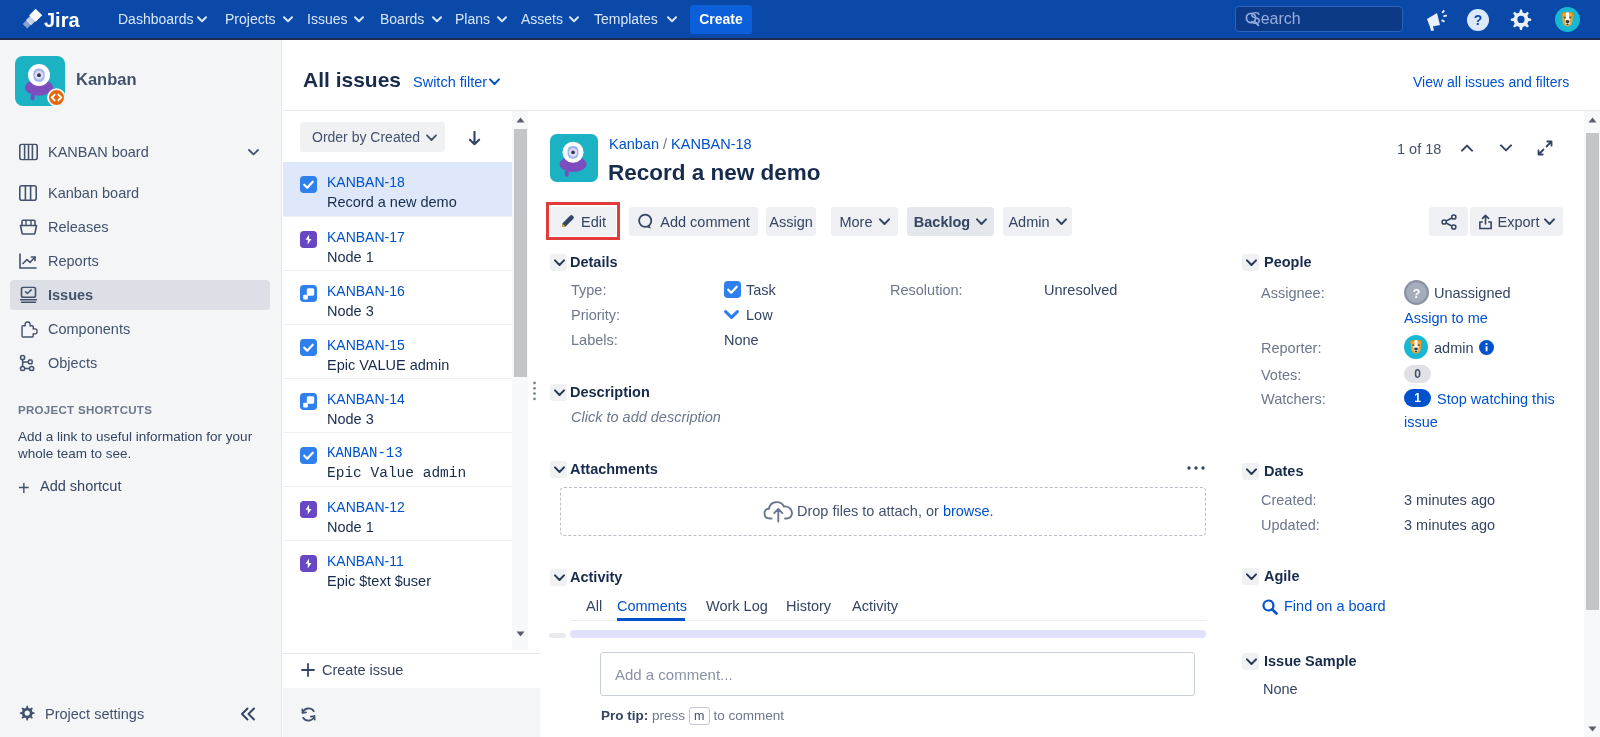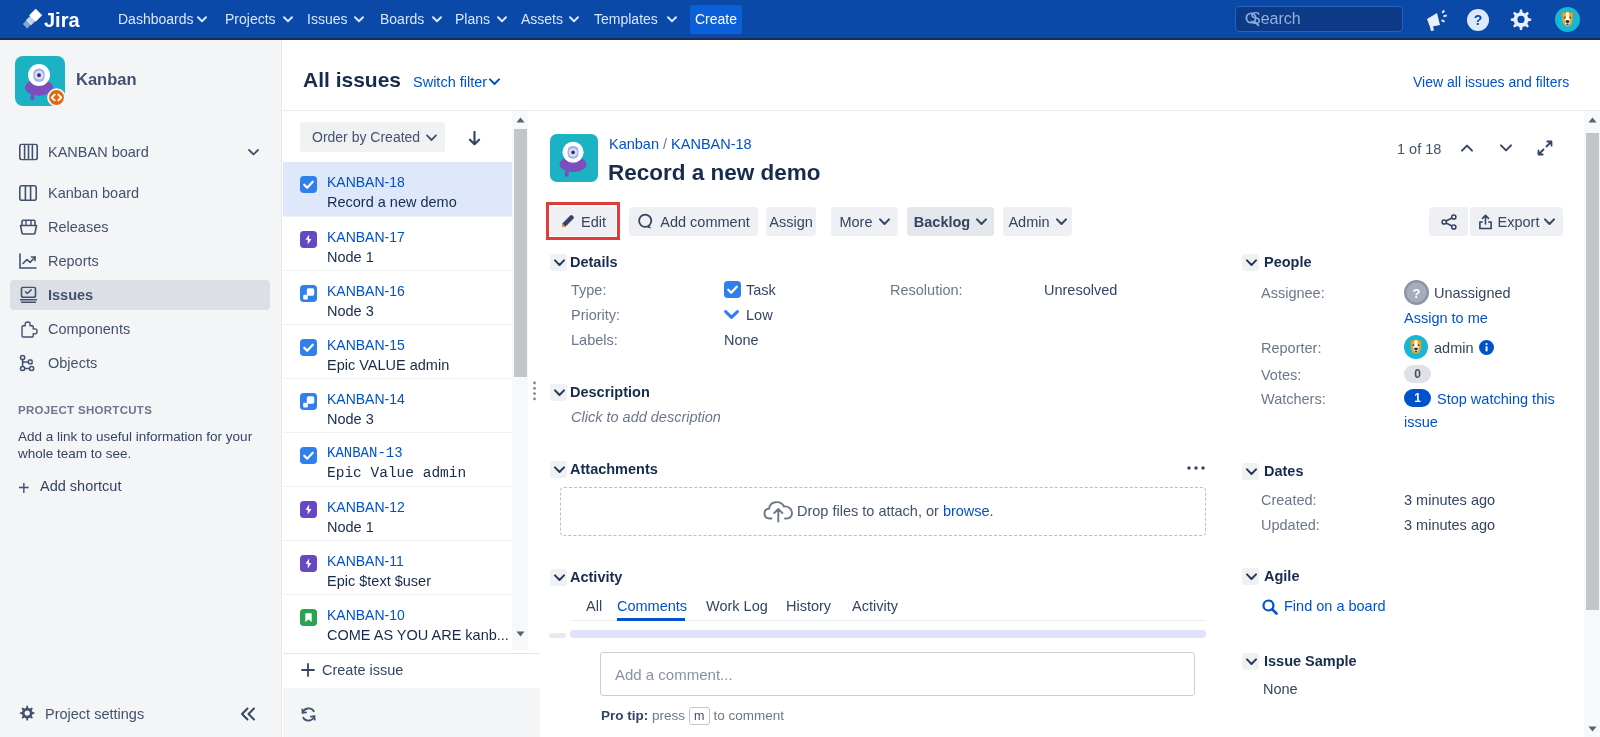--- a/index.html
+++ b/index.html
@@ -1,21 +1,21 @@
 <!DOCTYPE html>
 <html><head><meta charset="utf-8">
 <style>
 *{margin:0;padding:0;box-sizing:border-box}
 html,body{width:1600px;height:737px;overflow:hidden;font-family:"Liberation Sans",sans-serif;background:#fff}
 .abs{position:absolute}
 body{position:relative}
 
 #nav{position:absolute;left:0;top:0;width:1600px;height:40px;background:#0a49a8;border-bottom:2px solid #1c2b50}
 .navitem{position:absolute;top:0;height:38px;line-height:38px;color:#d9e6fb;font-size:14px}
-#create{position:absolute;left:690px;top:5px;width:52px;height:29px;background:#0b5fd8;border-radius:3px;color:#fff;font-weight:normal;font-size:14px;text-align:center;line-height:29px}
+#create{position:absolute;left:690px;top:5px;width:62px;height:29px;background:#0b5fd8;border-radius:3px;color:#fff;font-weight:bold;font-size:14px;text-align:center;line-height:29px}
 #search{position:absolute;left:1235px;top:6px;width:168px;height:26px;background:#0c3a86;border:1px solid #2c62bb;border-radius:4px;color:#96aedd;font-size:16px;line-height:24px;padding-left:14px}
 
 #sidebar{position:absolute;left:0;top:40px;width:282px;height:697px;background:#f4f5f7;border-right:1px solid #e8e9ec}
 .mitem{position:absolute;left:0;width:282px;height:30px;color:#42526e;font-size:14.5px}
 .mitem .txt{position:absolute;left:48px;top:50%;transform:translateY(-50%)}
 .mitem svg{position:absolute;left:19px;top:50%;transform:translateY(-50%)}
 #selpill{position:absolute;left:10px;top:280px;width:260px;height:30px;background:#dcdfe5;border-radius:4px}
 
 #hstrip{position:absolute;left:283px;top:40px;width:1317px;height:71px;background:#fff;border-bottom:1px solid #e8eaee}
 
@@ -127,28 +127,20 @@
       <div class="key">KANBAN-12</div>
       <div class="sum">Node 1</div>
     </div>
 <div class="lrow sep" style="top:429px;">
       <svg width="17" height="17" viewBox="0 0 16 16">
         <rect width="16" height="16" rx="3.5" fill="#6847c4"></rect>
         <path d="M8.6 3.4 5.2 8.2 H7.4 L7.2 12.6 10.8 7.6 H8.5 Z" fill="#fff"></path>
       </svg>
       <div class="key">KANBAN-11</div>
       <div class="sum">Epic $text $user</div>
-    </div>
-<div class="lrow sep" style="top:483px;">
-      <svg width="17" height="17" viewBox="0 0 16 16">
-        <rect width="16" height="16" rx="3.5" fill="#28a453"></rect>
-        <path d="M5 4 H11 V12.3 L8 9.8 5 12.3 Z" fill="#fff"></path>
-      </svg>
-      <div class="key">KANBAN-10</div>
-      <div class="sum">COME AS YOU ARE kanb...</div>
     </div>
 </div>
 <div class="abs" style="left:300px;top:122px;width:145px;height:30px;background:#f0f1f3;border-radius:3px;font-size:14px;color:#42526e;line-height:30px;padding-left:12px">Order by Created</div>
 
 <div class="abs" style="left:609px;top:136px;font-size:14.5px"><span class="blue">Kanban</span><span style="color:#6b778c"> / </span><span class="blue">KANBAN-18</span></div>
 <div class="abs" style="left:608px;top:160px;font-size:22.5px;font-weight:bold;color:#172b4d">Record a new demo</div>
 <div class="abs" style="left:546px;top:202px;width:74px;height:38px;border:3px solid #e23b3b"></div>
 <div class="btn" style="left:550px;width:66px">
     <svg width="15" height="15" viewBox="0 0 15 15">
       <path d="M10.2 1.6 Q11.3 0.5 12.4 1.6 L13.4 2.6 Q14.5 3.7 13.4 4.8 L5.6 12.6 2 13 2.4 9.4 Z" fill="#344563"></path>

